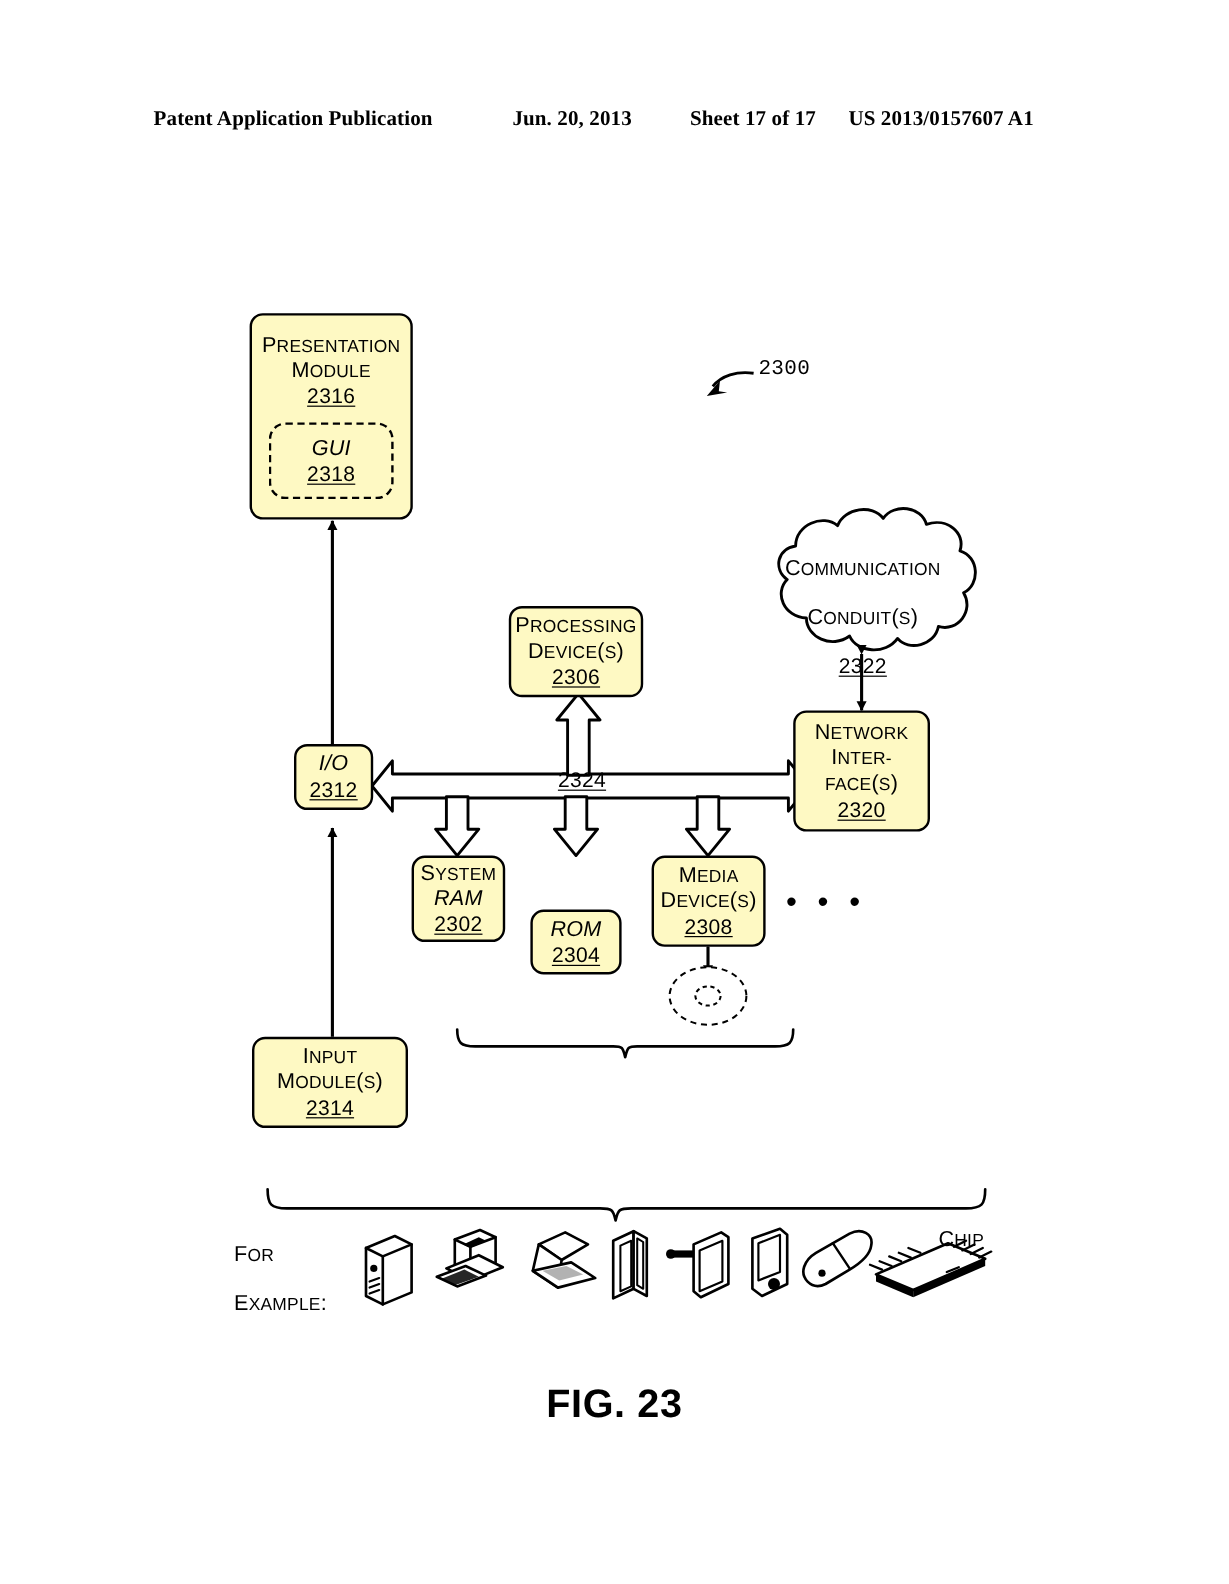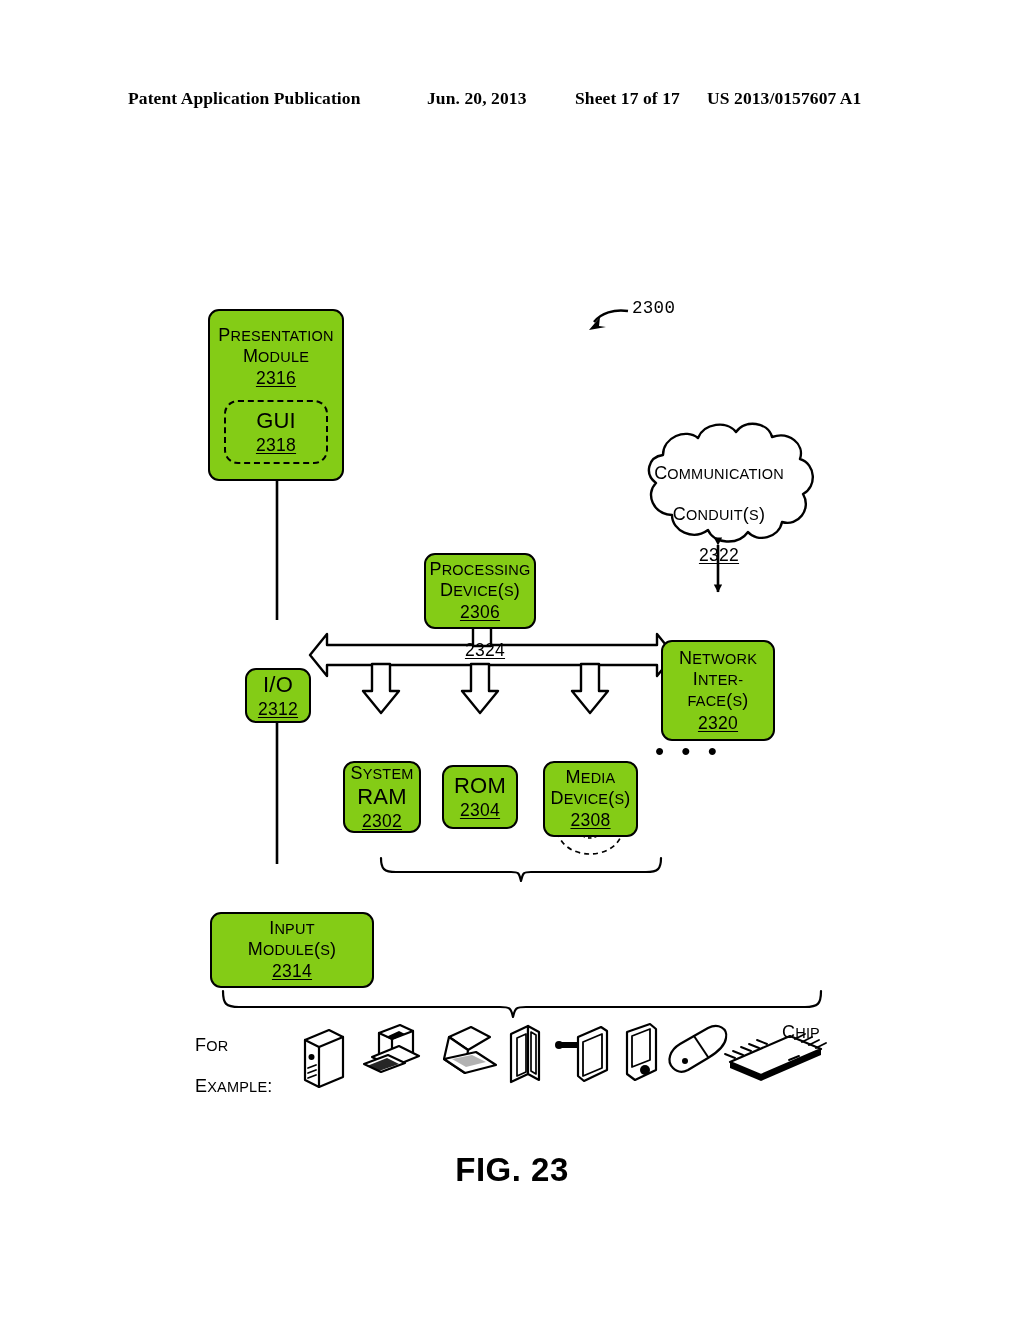--- a/index.html
+++ b/index.html
@@ -20,32 +20,32 @@
   .hdr-date{left:427px;}
   .hdr-sheet{left:575px;}
   .hdr-num{left:707px;}
 
   
   #canvas{position:absolute;top:0;left:0;width:1024px;height:1320px;}
 
   
   .nbox{
     position:absolute;box-sizing:border-box;
-    border:2.2px solid #000;border-radius:11px;background:#84cc16;
+    border:2.2px solid #000;border-radius:11px;background:#fef9c3;
     display:flex;flex-direction:column;align-items:center;justify-content:center;
-    text-align:center;line-height:1.18;margin-top:48px;
+    text-align:center;line-height:1.18;
   }
   .nbox.dashed{border-style:dashed;border-width:2.4px;border-radius:14px;}
   .lbl{display:block;white-space:nowrap;}
   
   .sc{font-size:14.5px;letter-spacing:.2px;}
   .sc .b{font-size:18px;}
   .num{font-size:17.5px;text-decoration:underline;text-underline-offset:2px;letter-spacing:.3px;margin-top:1px;}
   .num.plain{text-decoration:none;}
-  .plainlbl{font-size:22px;letter-spacing:.2px;}
+  .plainlbl{font-size:18px;letter-spacing:.2px;font-style:italic;}
 
   .freetext{position:absolute;text-align:center;line-height:1.2;}
 
   .figcap{
     position:absolute;left:0;width:1024px;text-align:center;
     font-size:33px;font-weight:bold;letter-spacing:.5px;
   }
   .dots{position:absolute;font-size:26px;letter-spacing:5px;line-height:1;}
 </style>
 </head>
@@ -271,38 +271,38 @@
   </div>
 
   <div class="nbox" style="left:343px;top:713px;width:78px;height:72px;">
     <span class="lbl sc">
       <span class="b">S</span><span>YSTEM</span>
     </span>
     <span class="lbl plainlbl">RAM</span>
     <span class="num">2302</span>
   </div>
 
-  <div class="nbox" style="left:442px;top:717px;width:76px;height:64px;">
+  <div class="nbox" style="left:442px;top:758px;width:76px;height:54px;">
     <span class="lbl plainlbl">ROM</span>
     <span class="num">2304</span>
   </div>
 
   <div class="nbox" style="left:543px;top:713px;width:95px;height:76px;">
     <span class="lbl sc">
       <span class="b">M</span><span>EDIA</span>
     </span>
     <span class="lbl sc">
       <span class="b">D</span><span>EVICE</span><span class="b">(</span><span>S</span><span class="b">)</span>
     </span>
     <span class="num">2308</span>
   </div>
 
   <div class="dots" style="left:655px;top:738px;">• • •</div>
 
-  <div class="nbox" style="left:210px;top:864px;width:164px;height:76px;">
+  <div class="nbox" style="left:210px;top:864px;width:130px;height:76px;">
     <span class="lbl sc">
       <span class="b">I</span><span>NPUT</span>
     </span>
     <span class="lbl sc">
       <span class="b">M</span><span>ODULE</span><span class="b">(</span><span>S</span><span class="b">)</span>
     </span>
     <span class="num">2314</span>
   </div>
 
 

